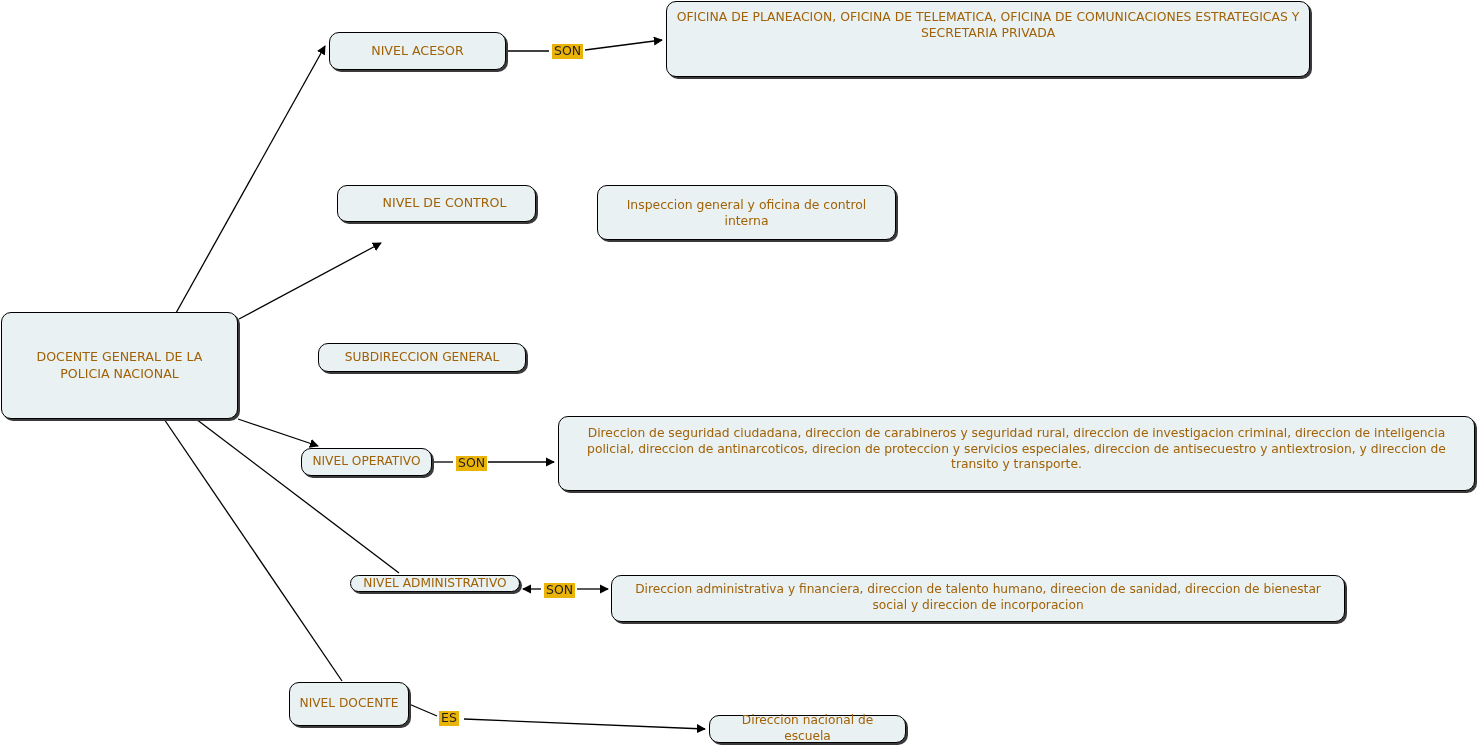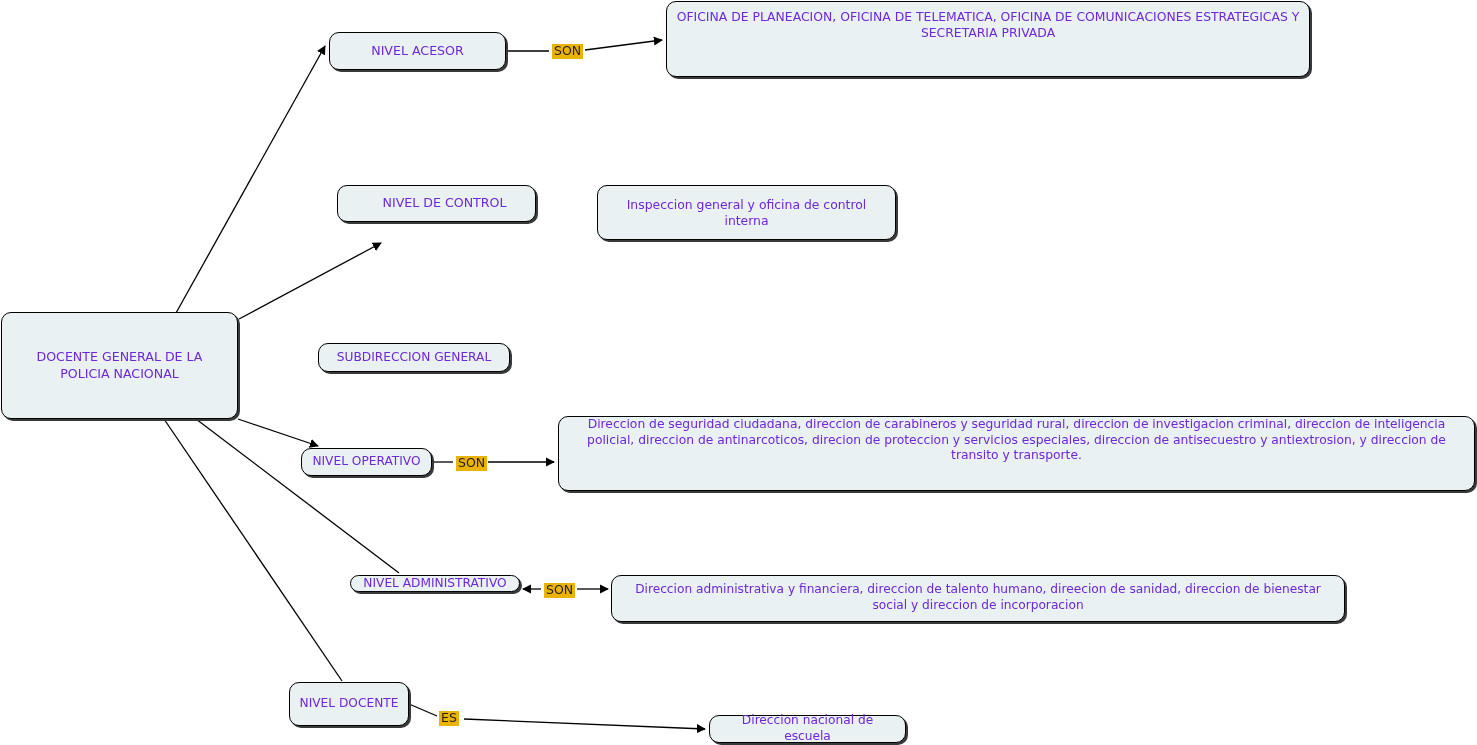--- a/index.html
+++ b/index.html
@@ -14,21 +14,21 @@
   svg.edges{position:absolute;left:0;top:0;width:1477px;height:745px;pointer-events:none;}
   .node{
     position:absolute;
     box-sizing:border-box;
     background:#e9f1f2;
     border:1.6px solid #000000;
     border-radius:10px;
     box-shadow:2px 2px 0 #3a3a3a;
     display:flex;
     justify-content:center;
-    color:#6d28d9;
+    color:#a16207;
     line-height:1.28;
     text-align:center;
   }
   .node.mid{align-items:center;}
   .node.top{align-items:flex-start;}
   .node .txt{display:block;width:100%;padding:0 8px;}
   .edge-label{
     position:absolute;
     background:#eab308;
     color:#231f20;
@@ -36,23 +36,23 @@
     line-height:1;
     padding:1px 2px;
     white-space:nowrap;
   }
   
   #n-root      {left:1px;   top:312px; width:237px;height:107px;font-size:12.6px;}
   #n-acesor    {left:329px; top:32px;  width:177px;height:38px; font-size:12.6px;}
   #n-acesor-d  {left:666px; top:1px;   width:644px;height:76px; font-size:12.4px;padding-top:7px;}
   #n-control   {left:337px; top:185px; width:199px;height:37px; font-size:12.6px;padding-left:16px;}
   #n-control-d {left:597px; top:185px; width:299px;height:55px; font-size:12.4px;}
-  #n-subdir    {left:318px; top:343px; width:192px;height:29px; font-size:12.2px;}
+  #n-subdir    {left:318px; top:343px; width:208px;height:29px; font-size:12.2px;}
   #n-operativo {left:301px; top:448px; width:131px;height:28px; font-size:12.2px;}
-  #n-operativo-d{left:558px;top:416px; width:917px;height:75px; font-size:12.3px;padding-top:0;}
+  #n-operativo-d{left:558px;top:416px; width:917px;height:75px; font-size:12.3px;padding-top:9px;}
   #n-admin     {left:350px; top:575px; width:170px;height:17px; font-size:12.2px;}
   #n-admin-d   {left:611px; top:575px; width:734px;height:47px; font-size:12.2px;padding-top:6px;}
   #n-docente   {left:289px; top:682px; width:120px;height:44px; font-size:12.2px;}
   #n-docente-d {left:709px; top:715px; width:197px;height:28px; font-size:12.2px;}
   
   #l-son-acesor   {left:552px; top:44px;}
   #l-son-operativo{left:456px; top:456px;}
   #l-son-admin    {left:544px; top:583px;}
   #l-es-docente   {left:439px; top:711px;}
 </style>

